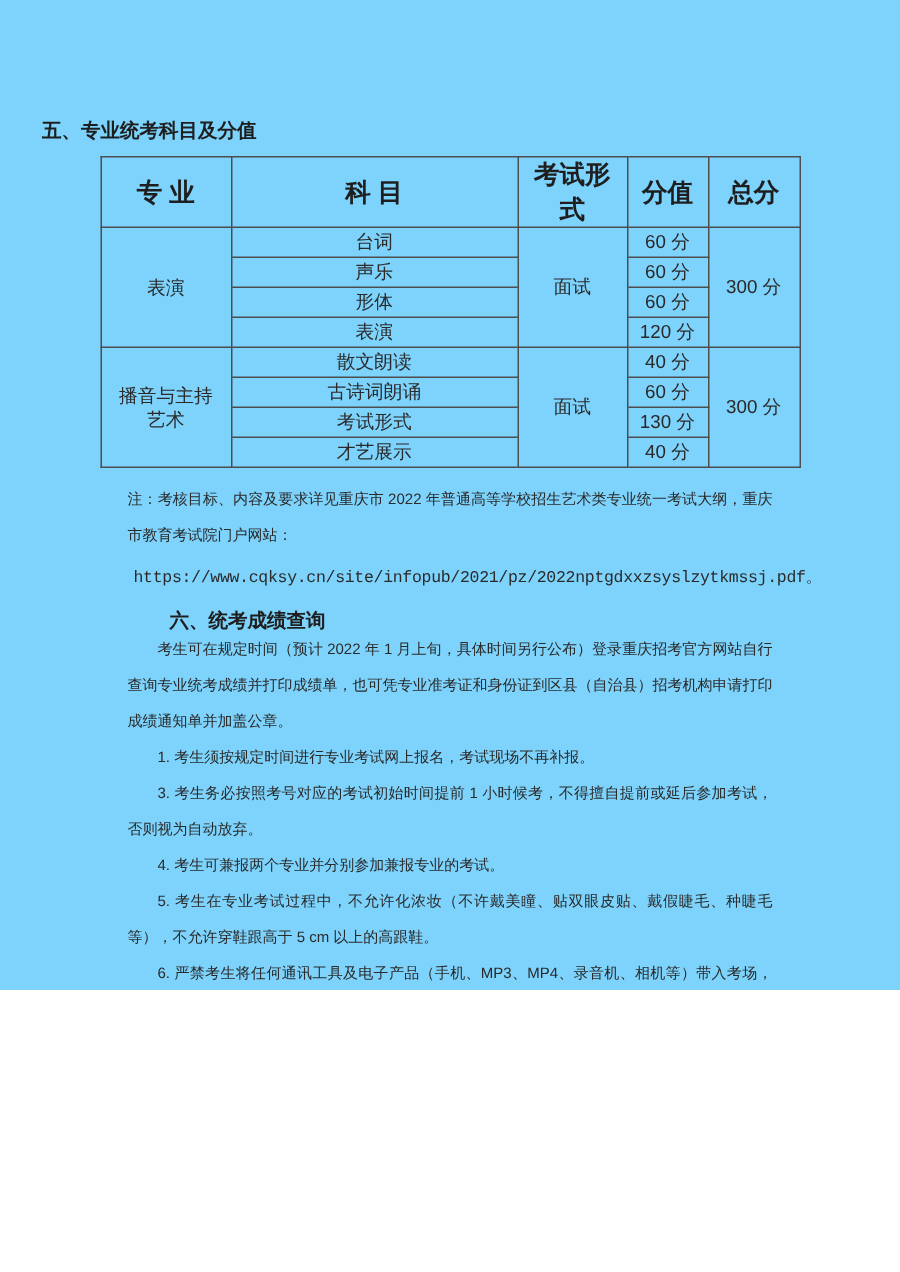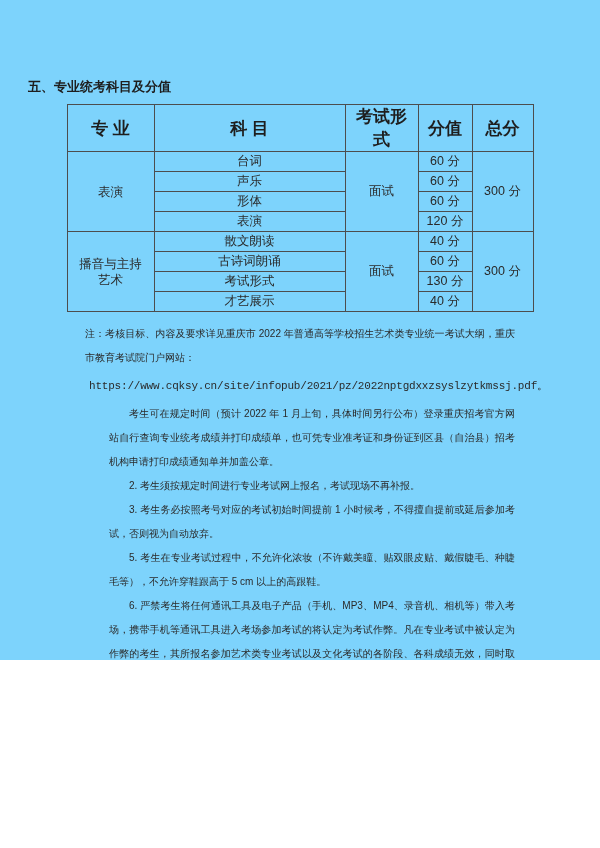--- a/index.html
+++ b/index.html
@@ -54,21 +54,21 @@
   td.major-cell { padding: 0 12px; line-height: 16px; }
 
   .body-par {
     font-size: 10px;
     line-height: 24px;
     margin: 0;
     text-align: justify;
     color: #2a2a2a;
   }
   .note-par { margin-top: 10px; }
-  .indent { text-indent: 2em; margin-left: 24px; }
+  .indent { text-indent: 2em; }
   .url-par {
     font-family: Liberation Mono, monospace;
     font-size: 11px;
     line-height: 24px;
     margin: 4px;
     letter-spacing: -0.2px;
     color: #2a2a2a;
     white-space: nowrap;
   }
   .items .body-par { line-height: 24px; }
@@ -136,23 +136,25 @@
         <td>才艺展示</td>
         <td>40 分</td>
       </tr>
     </tbody>
   </table>
 
   <div class="content">
     <p class="body-par note-par">注：考核目标、内容及要求详见重庆市 2022 年普通高等学校招生艺术类专业统一考试大纲，重庆市教育考试院门户网站：</p>
     <p class="url-par">https://www.cqksy.cn/site/infopub/2021/pz/2022nptgdxxzsyslzytkmssj.pdf。</p>
 
+    <h3 class="sec-heading h6">六、统考成绩查询</h3>
     <p class="body-par indent">考生可在规定时间（预计 2022 年 1 月上旬，具体时间另行公布）登录重庆招考官方网站自行查询专业统考成绩并打印成绩单，也可凭专业准考证和身份证到区县（自治县）招考机构申请打印成绩通知单并加盖公章。</p>
 
     <div class="items">
-      <p class="body-par indent">2. 考生须按规定时间进行专业考试网上报名，考试现场不再补报。</p>
+      <p class="body-par indent">1. 考生须按规定时间进行专业考试网上报名，考试现场不再补报。</p>
       <p class="body-par indent">3. 考生务必按照考号对应的考试初始时间提前 1 小时候考，不得擅自提前或延后参加考试，否则视为自动放弃。</p>
+      <p class="body-par indent">4. 考生可兼报两个专业并分别参加兼报专业的考试。</p>
       <p class="body-par indent">5. 考生在专业考试过程中，不允许化浓妆（不许戴美瞳、贴双眼皮贴、戴假睫毛、种睫毛等），不允许穿鞋跟高于 5 cm 以上的高跟鞋。</p>
       <p class="body-par indent">6. 严禁考生将任何通讯工具及电子产品（手机、MP3、MP4、录音机、相机等）带入考场，携带手机等通讯工具进入考场参加考试的将认定为考试作弊。凡在专业考试中被认定为作弊的考生，其所报名参加艺术类专业考试以及文化考试的各阶段、各科成绩无效，同时取消该生当年高考报名和录取资格，并视情节给予其他处理。</p>
     </div>
   </div>
 
 </div>
 
 </body></html>

